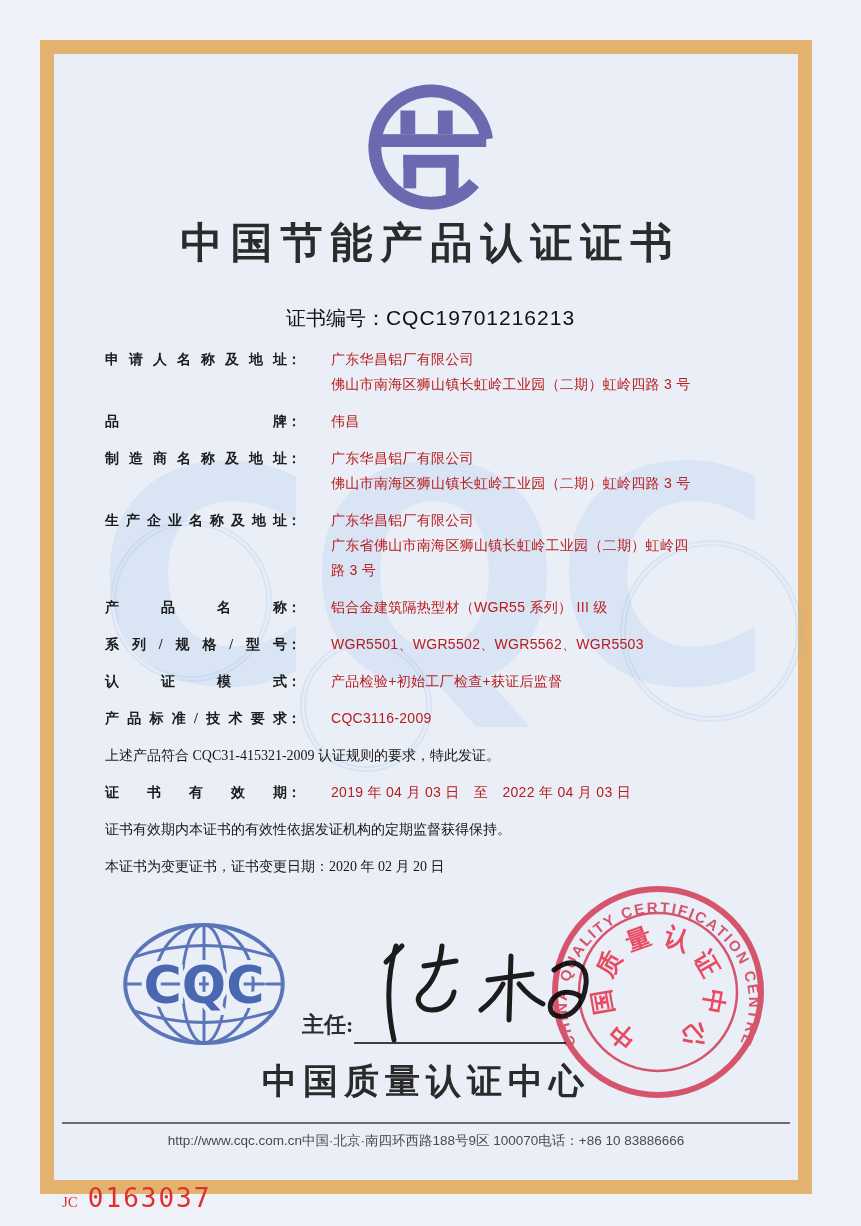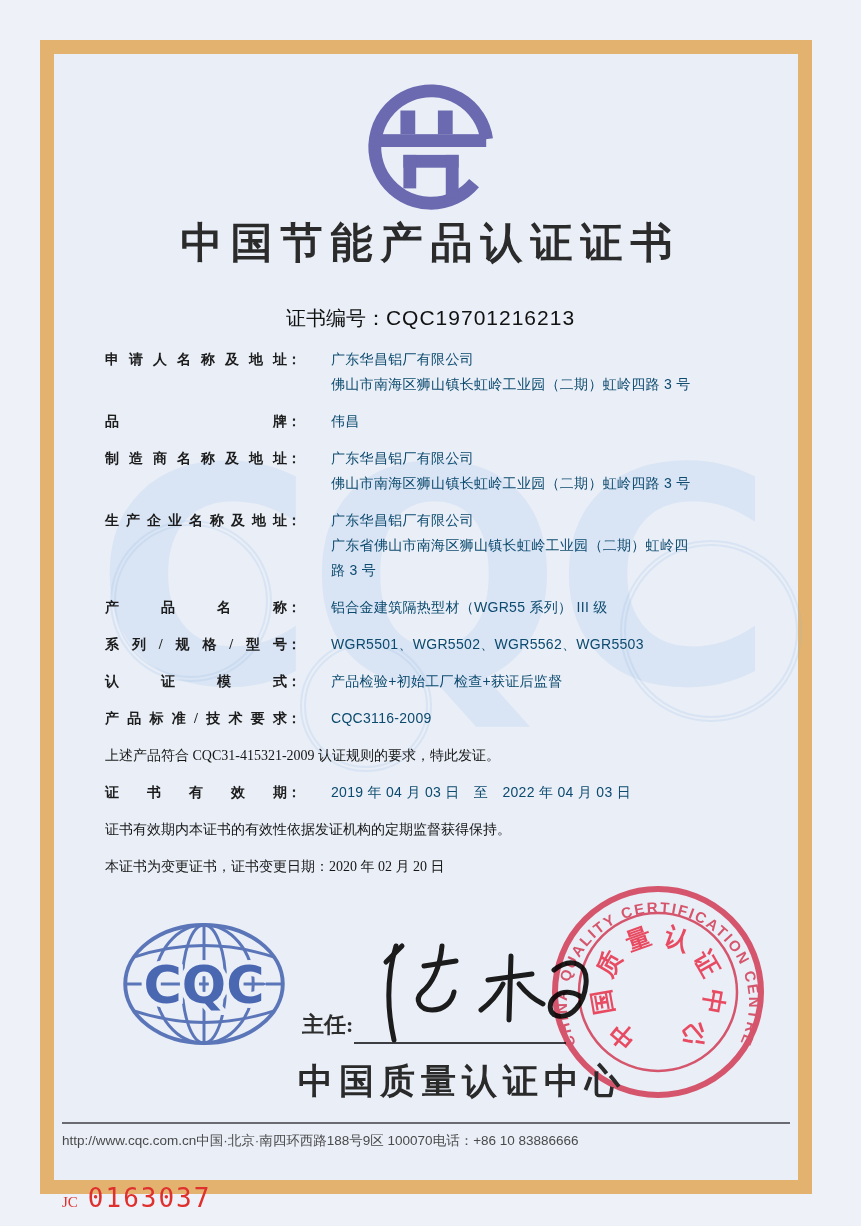--- a/index.html
+++ b/index.html
@@ -46,47 +46,47 @@
   .frow{display:grid;grid-template-columns:226px 1fr;margin-bottom:12px;}
   .frow.tight{}
   .lbl{
     display:inline-block;width:182px;
     text-align:justify;text-align-last:justify;
     font-weight:600;color:#1c1c1c;white-space:normal;
   }
   .colon{font-weight:600;}
   .val{
     font-family:"Liberation Sans", sans-serif;
-    color:#0c4a6e;letter-spacing:0.3px;
+    color:#b91c1c;letter-spacing:0.3px;
   }
   .para{margin-bottom:12px;color:#161616;}
 
   .bottom{position:absolute;left:54px;top:860px;width:744px;height:306px;}
   .cqc-logo{position:absolute;left:66px;top:60px;}
   .director{position:absolute;left:248px;top:120px;width:330px;}
   .director-label{font-size:22px;font-weight:700;color:#2e2e2e;position:absolute;left:0;top:30px;}
   .sig-line{position:absolute;left:52px;top:62px;width:212px;border-bottom:2px solid #3d3d44;}
   .sig-svg{position:absolute;left:48px;top:-48px;}
   .stamp{position:absolute;left:492px;top:20px;width:224px;height:224px;opacity:0.9;mix-blend-mode:multiply;}
   .stamp-inner-chars{position:absolute;left:492px;top:20px;width:224px;height:224px;pointer-events:none;}
   .stamp-inner-chars span{
     position:absolute;left:50%;top:50%;width:30px;margin-left:-15px;margin-top:-15px;
     height:30px;text-align:center;
     font-size:25px;font-weight:700;color:#e84b61;
     font-family:"Liberation Serif", serif;
   }
   .issuer{
     position:absolute;left:0;top:198px;width:744px;text-align:center;
     font-family:"Liberation Sans", sans-serif;
-    font-size:35px;font-weight:600;letter-spacing:6px;color:#2a2a2a;padding-left:36px;
+    font-size:35px;font-weight:600;letter-spacing:6px;color:#2a2a2a;
   }
   .foot-rule{position:absolute;left:8px;top:262px;width:728px;border-top:2px solid #6a6a72;}
   .footer{
     position:absolute;left:8px;top:272px;width:728px;
-    display:flex;justify-content:flex-start;align-items:baseline;
+    display:flex;justify-content:center;align-items:baseline;
     font-family:"Liberation Sans", sans-serif;font-size:13.5px;color:#4a4a4a;
   }
   .serial{position:absolute;left:62px;top:1183px;color:#e0302e;}
   .serial .pfx{font-family:"Liberation Serif", serif;font-size:15px;margin-right:10px;}
   .serial .num{font-family:"DejaVu Sans Mono", monospace;font-size:26px;letter-spacing:2px;font-weight:500;}
 </style>
 </head>
 <body>
 
 <div class="frame"></div>

